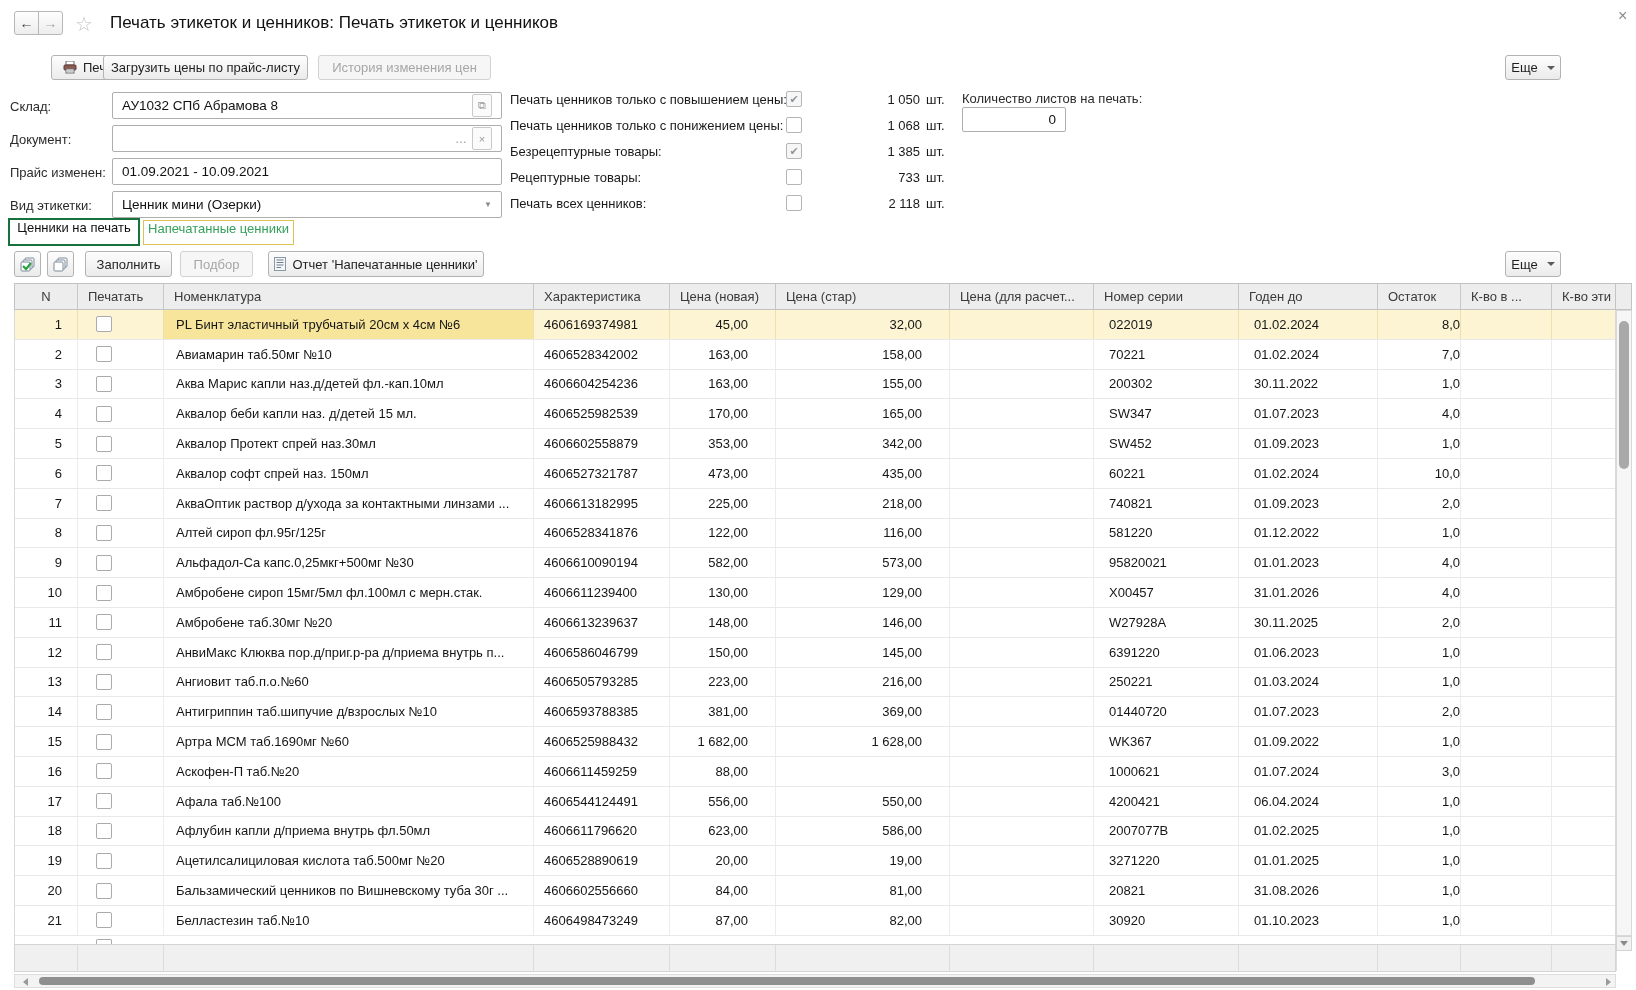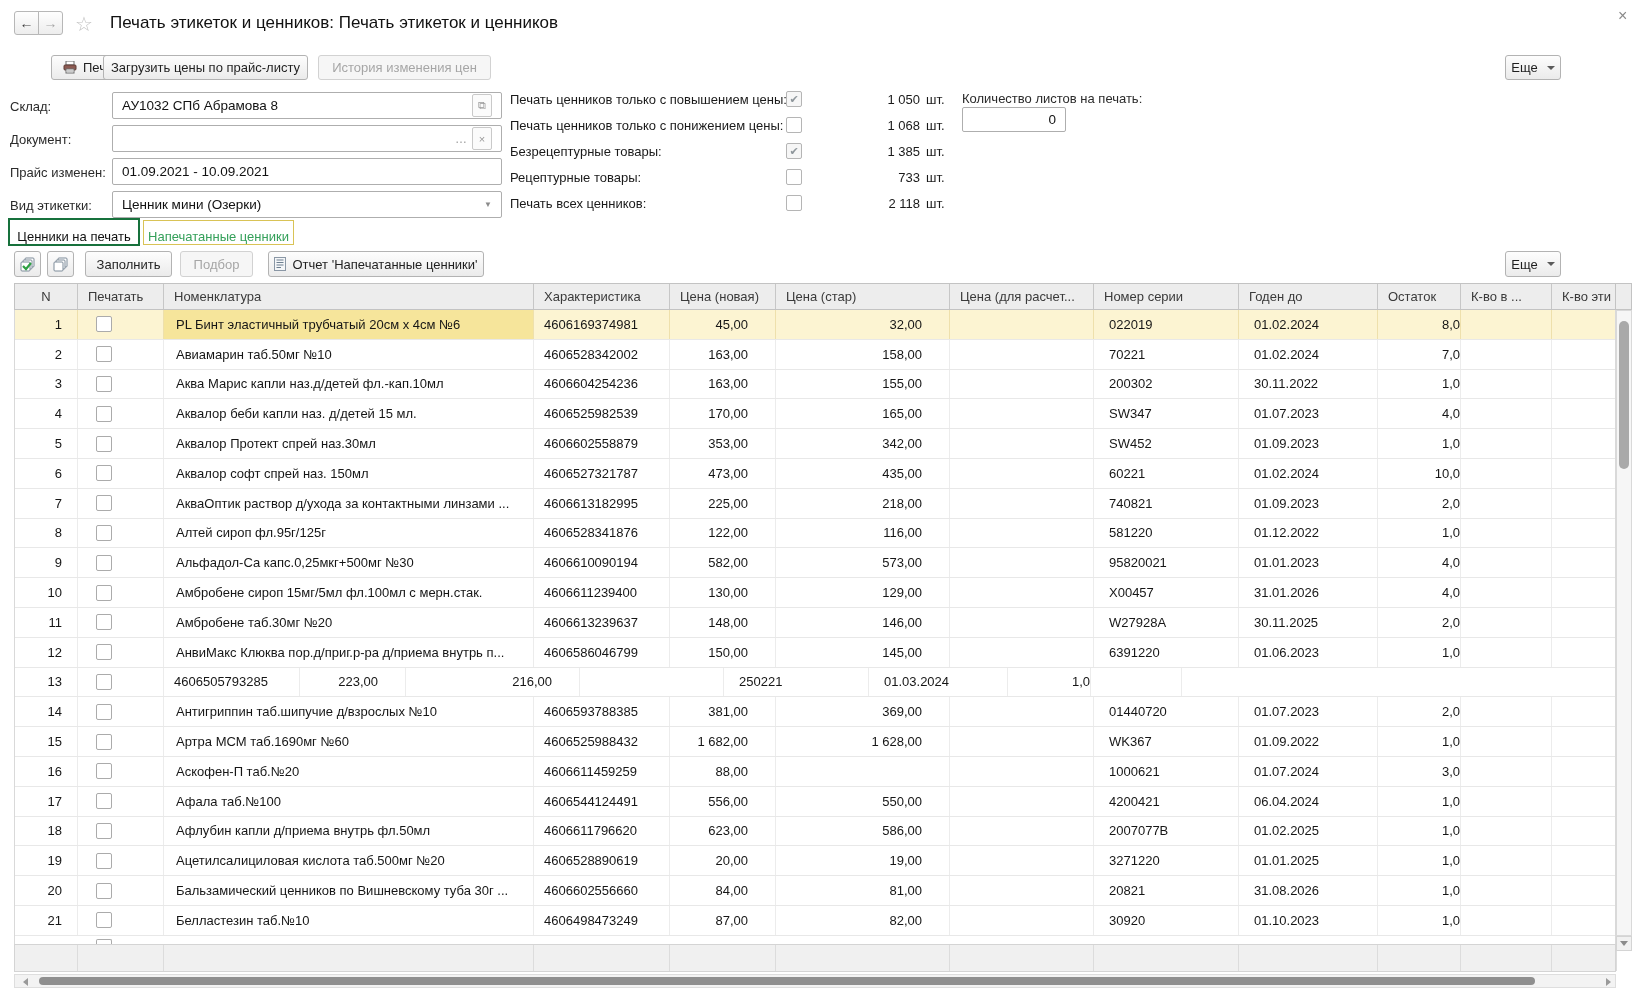--- a/index.html
+++ b/index.html
@@ -42,21 +42,21 @@
   .filter-row .lab{position:absolute;left:0;white-space:nowrap;}
   .fcb{position:absolute;left:276px;width:14px;height:14px;border:1px solid #b5b5b5;border-radius:2px;background:#fff;
     display:flex;align-items:center;justify-content:center;}
   .fcb.on{background:#f6f6f6;}
   .fcb.on::after{content:"✔";font-size:11px;color:#8f979c;line-height:1;}
   .cnt{position:absolute;left:330px;width:80px;text-align:right;white-space:nowrap;}
   .unit{position:absolute;left:416px;white-space:nowrap;}
   .f0{top:90px;}.f1{top:116px;}.f2{top:142px;}.f3{top:168px;}.f4{top:194px;}
 
   
-  .tab{display:flex;align-items:flex-end;justify-content:center;background:#fff;white-space:nowrap;}
+  .tab{display:flex;align-items:flex-start;justify-content:center;background:#fff;white-space:nowrap;}
   .tab.active{left:8px;top:218px;width:132px;height:28px;border:2px solid #17713c;color:#111;}
   .tab.inactive{left:143px;top:220px;width:151px;height:25px;border:1px solid #d9c356;color:#35a05a;}
 
   
   .thead{left:14px;top:283px;width:1602px;height:27px;display:flex;background:#ededed;
     border:1px solid #c3c3c3;}
   .vs-stub{left:1616px;top:283px;width:16px;height:27px;background:#ededed;border:1px solid #c3c3c3;border-left:none;}
   .th{border-right:1px solid #c7c7c7;display:flex;align-items:center;padding-left:10px;color:#3a3a3a;
     overflow:hidden;white-space:nowrap;box-sizing:border-box;flex:none;}
   .th.cen{justify-content:center;padding-left:0;}
@@ -444,20 +444,21 @@
       <div class="td c8 pl15">01.06.2023</div>
       <div class="td c9 ar pr14">1,0</div>
       <div class="td c10"></div>
       <div class="td c11"></div>
     </div>
     <div class="row">
       <div class="td c0 ar pr15">13</div>
       <div class="td c1 pl18">
         <div class="cb"></div>
       </div>
+      <div class="td c2 pl12">Ангиовит таб.п.о.№60</div>
       <div class="td c3 pl10">4606505793285</div>
       <div class="td c4 ar pr27">223,00</div>
       <div class="td c5 ar pr27">216,00</div>
       <div class="td c6"></div>
       <div class="td c7 pl15">250221</div>
       <div class="td c8 pl15">01.03.2024</div>
       <div class="td c9 ar pr14">1,0</div>
       <div class="td c10"></div>
       <div class="td c11"></div>
     </div>

